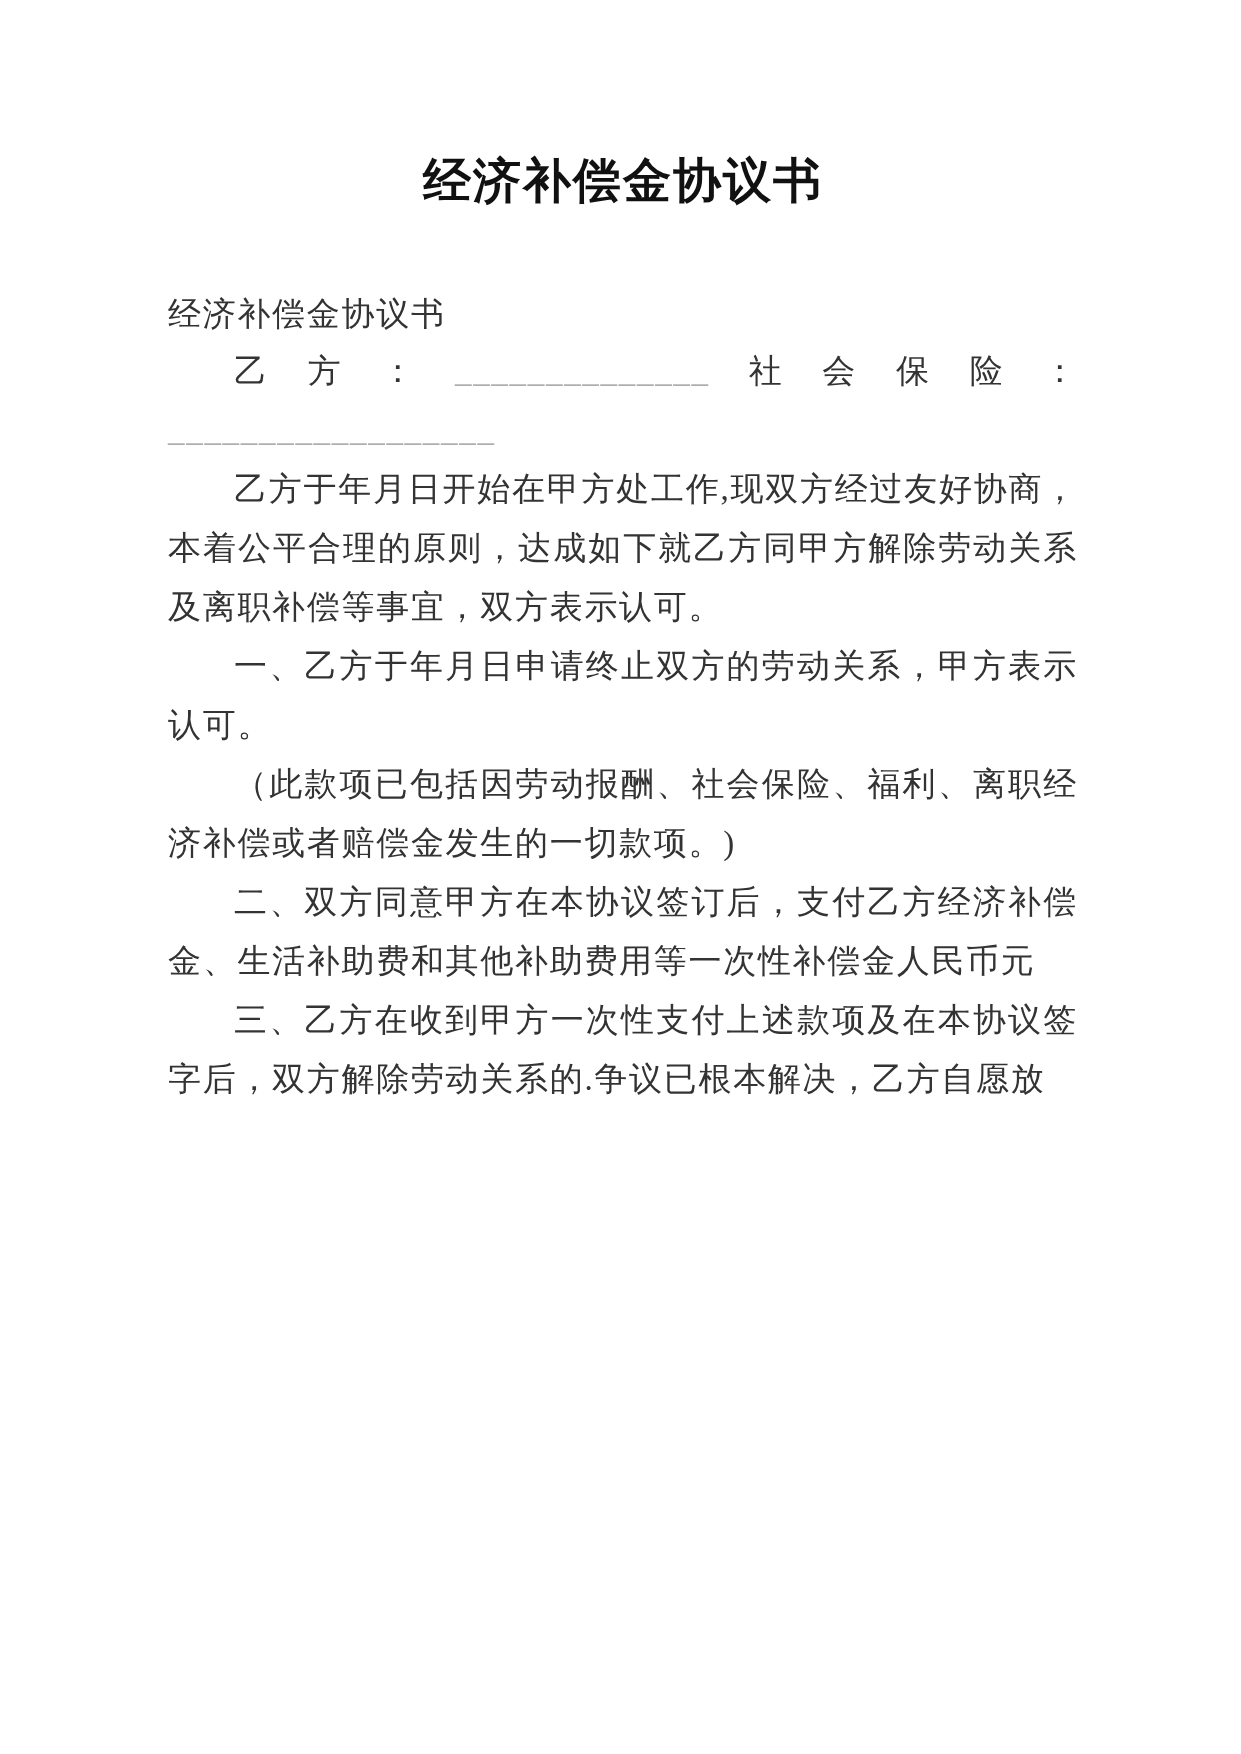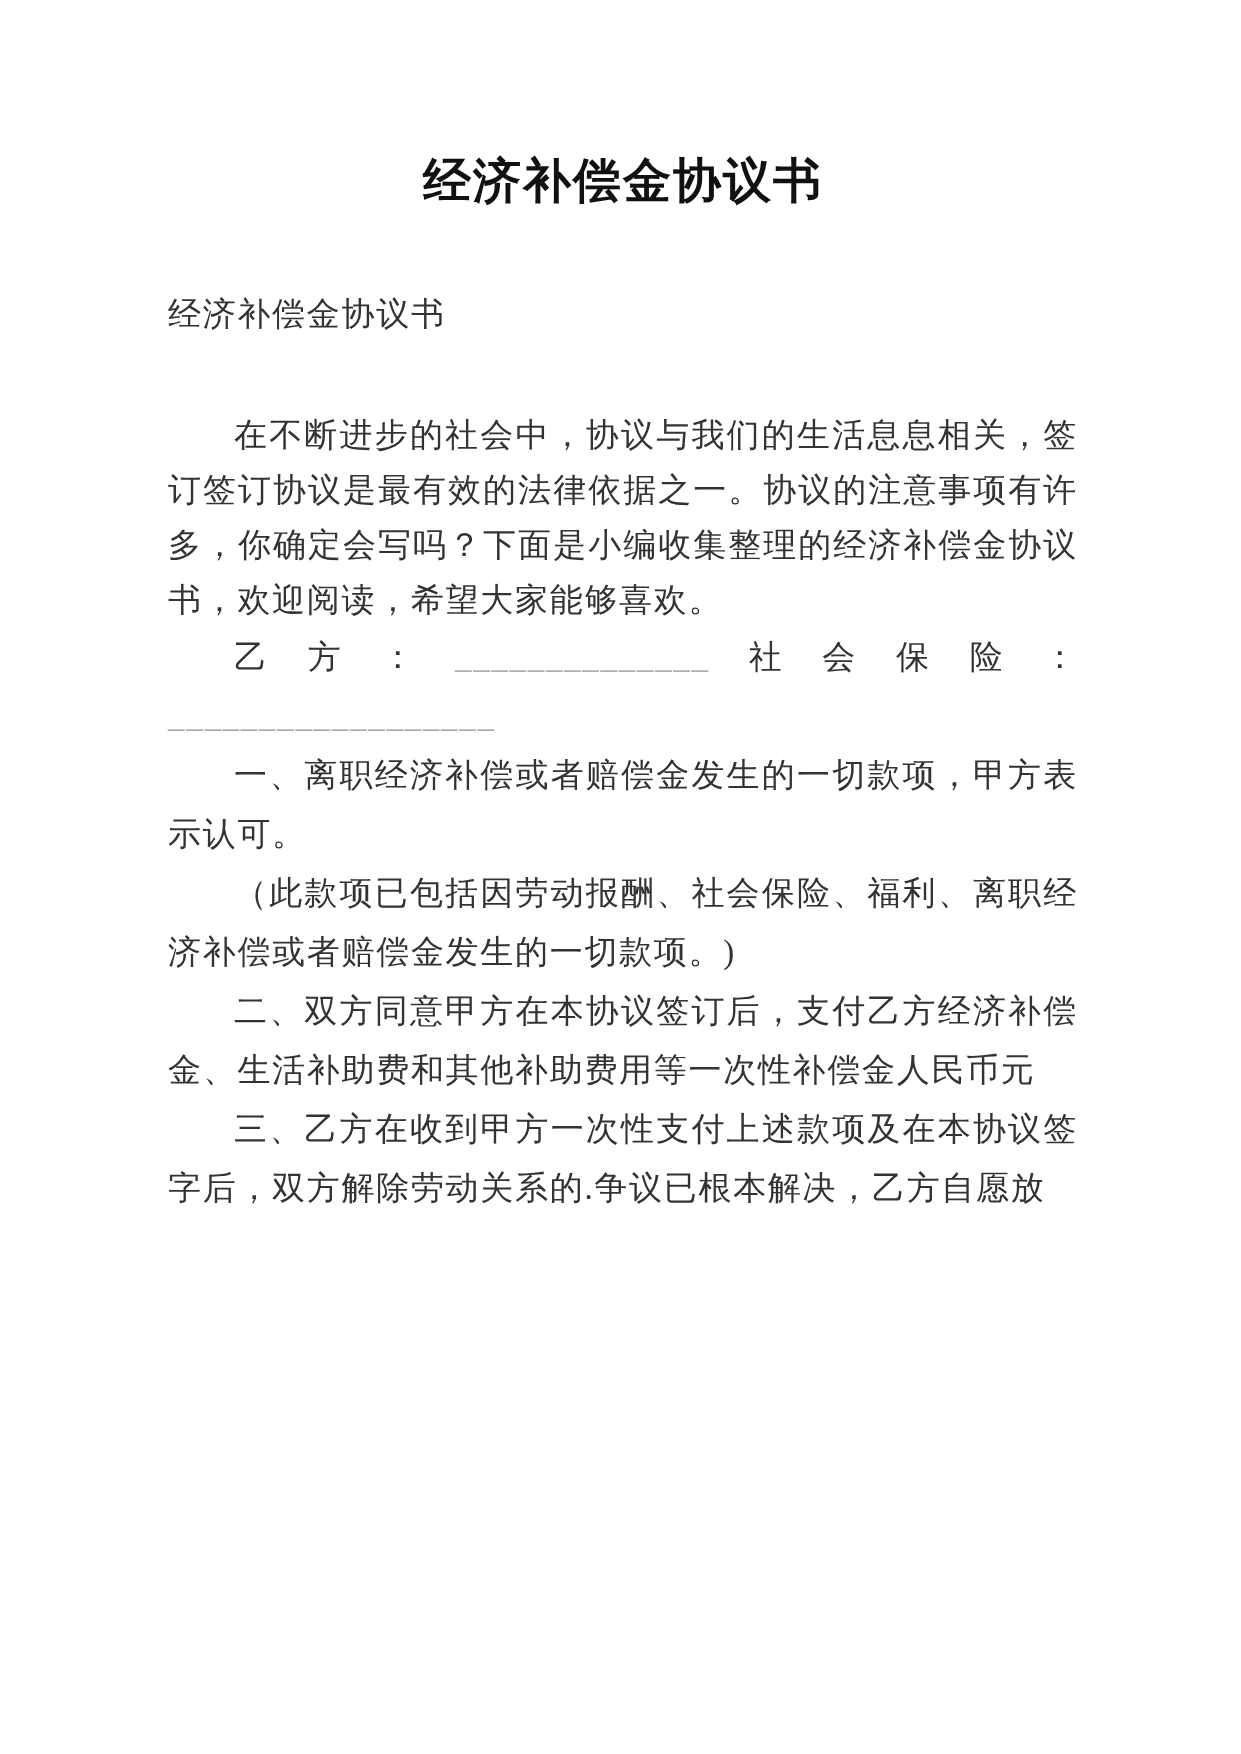--- a/index.html
+++ b/index.html
@@ -66,30 +66,30 @@
 </style>
 </head>
 <body>
 
 <div class="page">
 
   <h1 class="doc-title">经济补偿金协议书</h1>
 
   <p class="subtitle-line">经济补偿金协议书</p>
 
-  <p class="intro-para">在不断进步的社会中，协议与我们的生活息息相关，签订签订协议是最有效的法律依据之一。协议的注意事项有许多，你确定会写吗？下面是小编收集整理的经济补偿金协议书，欢迎阅读，希望大家能够喜欢。</p>
 
 
 
   <p class="contract-line party-b-line"><span>乙方：</span><span class="blank">______________</span><span>社会保险：</span></p>
 
   <p class="contract-line"><span class="blank">__________________</span></p>
 
+  <p class="clause-para">乙方于年月日开始在甲方处工作,现双方经过友好协商，本着公平合理的原则，达成如下就乙方同甲方解除劳动关系及离职补偿等事宜，双方表示认可。</p>
 
-  <p class="clause-para">一、离职经济补偿或者赔偿金发生的一切款项，甲方表示认可。</p>
+  <p class="clause-para">一、乙方于年月日申请终止双方的劳动关系，甲方表示认可。</p>
 
   <p class="clause-para">（此款项已包括因劳动报酬、社会保险、福利、离职经济补偿或者赔偿金发生的一切款项。)</p>
 
   <p class="clause-para">二、双方同意甲方在本协议签订后，支付乙方经济补偿金、生活补助费和其他补助费用等一次性补偿金人民币元</p>
 
   <p class="clause-para">三、乙方在收到甲方一次性支付上述款项及在本协议签字后，双方解除劳动关系的.争议已根本解决，乙方自愿放</p>
 
 </div>
 
 </body></html>

